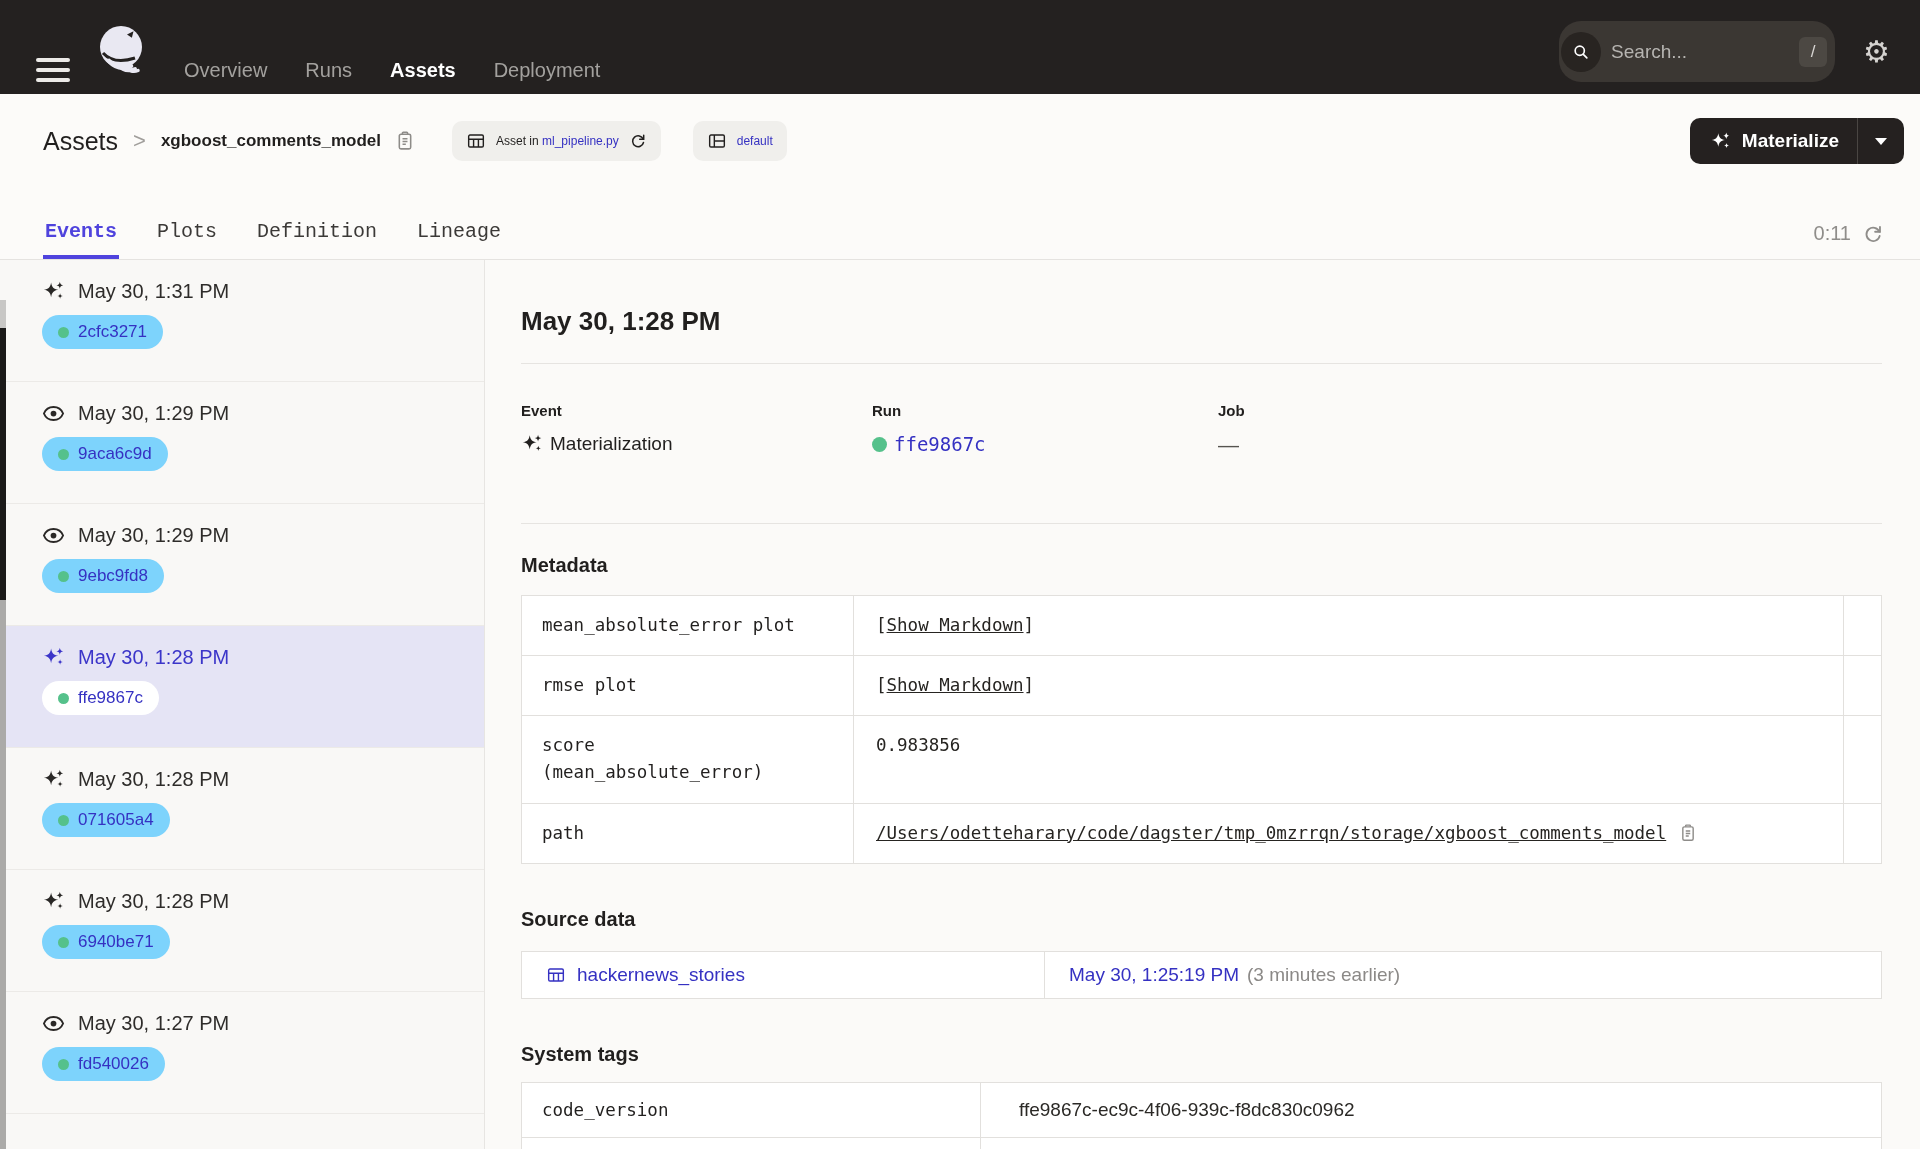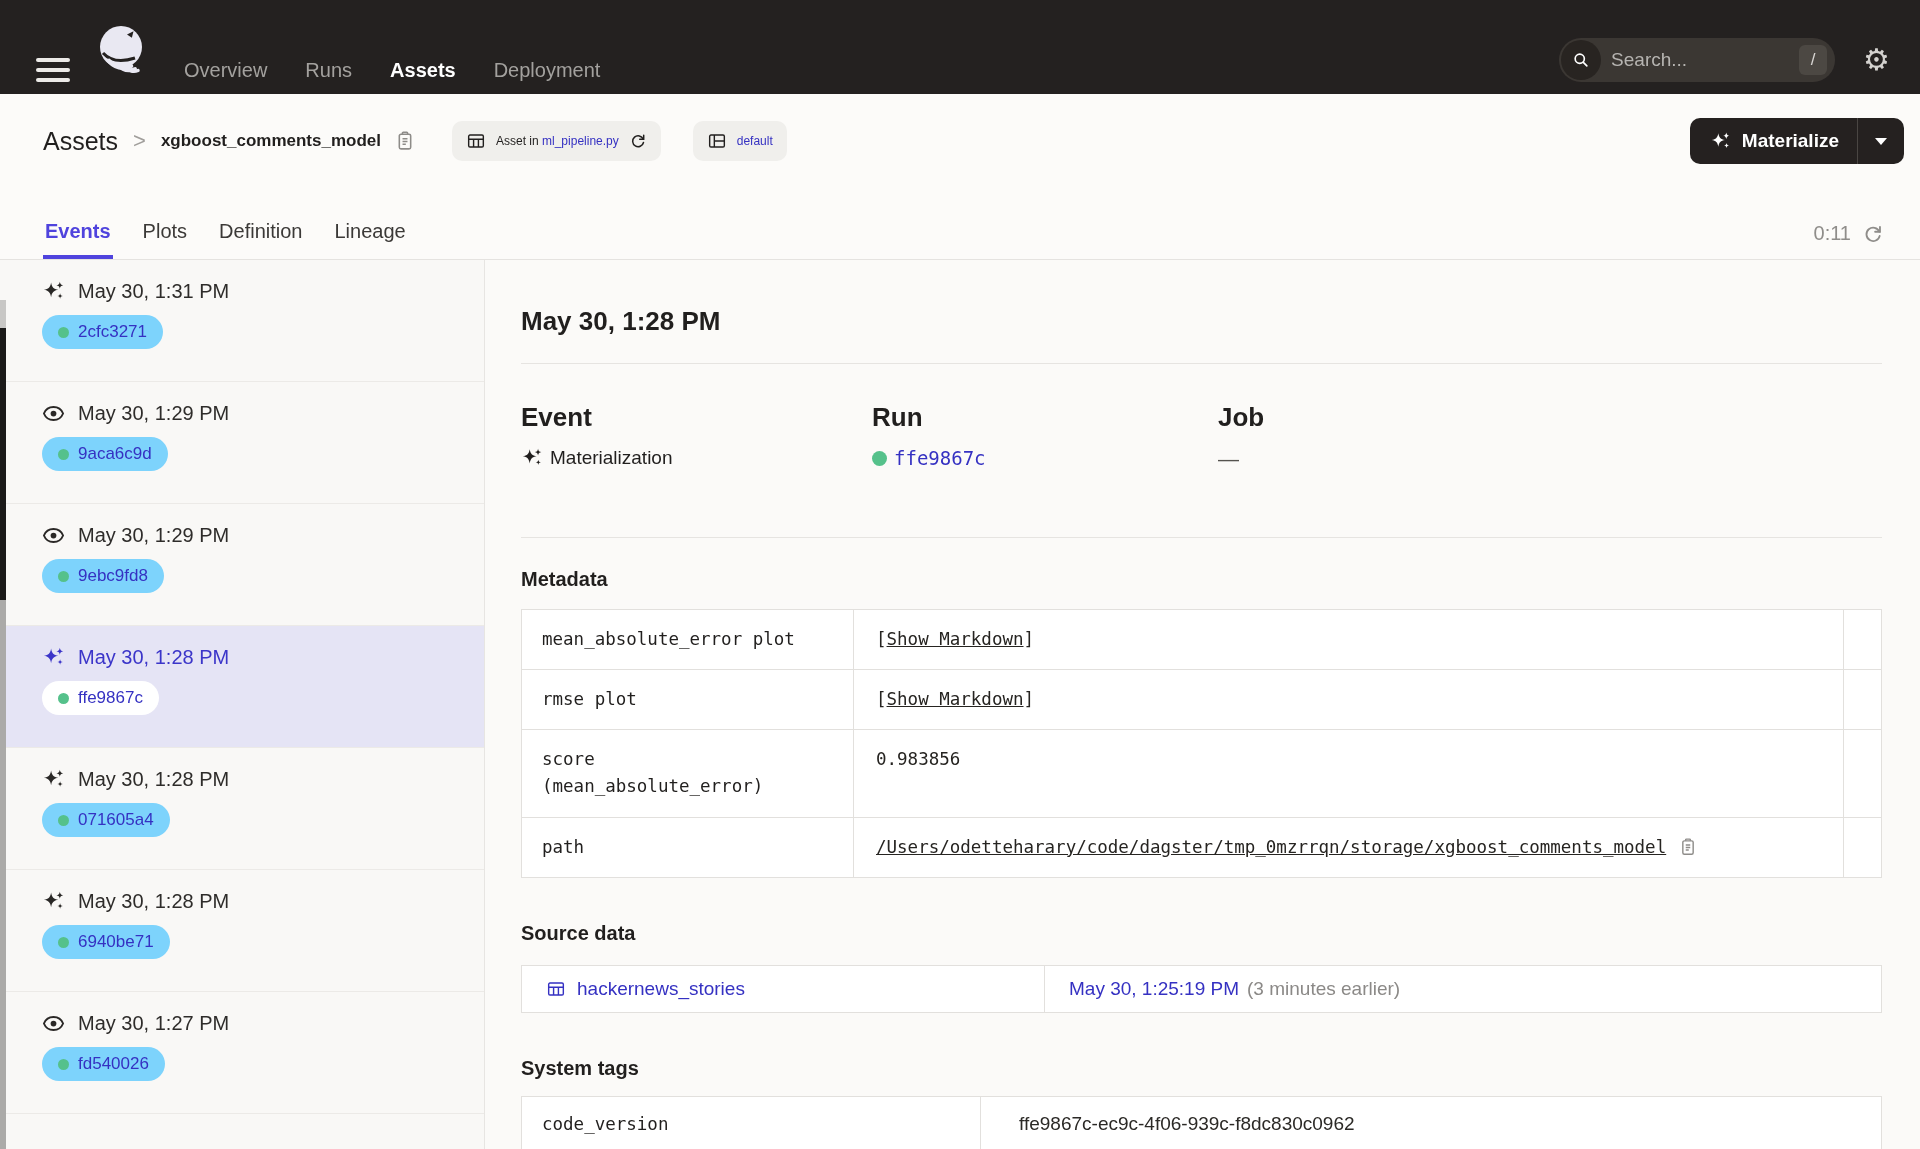--- a/index.html
+++ b/index.html
@@ -17,21 +17,21 @@
 
   
   .topnav{height:94px;background:var(--nav-bg);display:flex;align-items:flex-end;padding:12px 30px;}
   .hamburger{width:34px;display:flex;flex-direction:column;gap:6px;background:none;border:none;cursor:pointer;margin:0 24px 0 6px;}
   .hamburger span{display:block;height:4px;border-radius:2px;background:#ECEAE7;}
   .logo{margin-right:34px;cursor:pointer;flex:none;}
   .nav-menu{display:flex;gap:38px;font-size:20px;color:#A3A19E;}
   .nav-item{cursor:pointer;}
   .nav-item.active{color:#FFFFFF;font-weight:700;}
   .nav-right{margin-left:auto;display:flex;align-items:center;gap:28px;}
-  .search{width:276px;height:44px;background:#3B3733;border-radius:22px;display:flex;align-items:center;}
+  .search{width:276px;height:61px;background:#3B3733;border-radius:22px;display:flex;align-items:center;}
   .search-circle{width:40px;height:40px;border-radius:50%;background:#282421;display:flex;align-items:center;justify-content:center;color:#FFFFFF;margin:2px 10px 2px 2px;flex:none;}
   .search input{flex:1;min-width:0;background:transparent;border:none;outline:none;color:#E8E6E3;font-size:19px;font-family:"Liberation Sans",sans-serif;}
   .search input::placeholder{color:#B6B4B1;}
   .kbd{min-width:28px;height:30px;background:#4C4843;border-radius:6px;color:#D8D6D3;font-size:17px;display:flex;align-items:center;justify-content:center;margin-right:8px;padding:0 9px;}
   .gear{font-size:30px;color:#D4D2CF;line-height:1;cursor:pointer;}
 
   
   .page-header{background:#FCFBF9;border-bottom:1px solid #E5E3E0;height:166px;display:flex;flex-direction:column;justify-content:space-between;}
   .crumb-row{display:flex;align-items:center;margin:24px 16px 0 43px;}
   .crumb-root{font-size:25px;color:#211F1E;cursor:pointer;}
@@ -43,21 +43,21 @@
   .pill-link{color:var(--link);cursor:pointer;}
   .pill.asset-loc{margin-left:36px;}
   .pill.repo{margin-left:32px;}
   .reload-ic{color:#8E8C89;cursor:pointer;}
   .mat-btn{margin-left:auto;display:flex;height:46px;border-radius:10px;overflow:hidden;background:#252120;}
   .mat-main{display:flex;align-items:center;gap:11px;padding:0 18px 0 20px;font-size:19px;font-weight:600;color:#FFFFFF;background:transparent;border:none;border-right:1px solid #4A4643;cursor:pointer;font-family:inherit;}
   .mat-main .ic{color:#FFFFFF;}
   .mat-caret{width:46px;display:flex;align-items:center;justify-content:center;background:transparent;border:none;cursor:pointer;}
   .caret{width:0;height:0;border-left:6px solid transparent;border-right:6px solid transparent;border-top:7px solid #FFFFFF;}
   .tabs-row{display:flex;align-items:flex-end;justify-content:space-between;padding:0 36px 0 43px;}
-  .tabs{display:flex;gap:28px;}
+  .tabs{display:flex;gap:36px;font-family:Liberation Mono, monospace;}
   .tab{font-size:20px;color:#3B3937;padding:0 2px 16px;cursor:pointer;font-weight:500;}
   .tab.active{color:var(--accent);font-weight:700;border-bottom:4px solid var(--accent);padding-bottom:12px;}
   .timer{display:flex;align-items:center;gap:11px;color:#8F8D8A;font-size:20px;padding-bottom:14px;}
   .timer .ic{color:#8F8D8A;cursor:pointer;}
 
   
   .content{display:flex;height:889px;}
   .sidebar{width:485px;border-right:1px solid #E7E5E2;background:#F9F8F6;overflow:hidden;}
   .event-item{height:122px;border-bottom:1px solid #ECEAE7;padding:20px 0 0 42px;cursor:pointer;}
   .event-item.selected{background:var(--selected-bg);}
@@ -72,21 +72,21 @@
 
   .detail{flex:1;padding:0 38px 0 36px;background:#FBFAF8;overflow:hidden;}
   .detail h1{font-size:26px;font-weight:700;color:#211F1E;margin-top:46px;}
   hr.rule{border:none;border-top:1px solid #E6E4E1;}
   .rule1{margin-top:26px;}
   .rule2{margin-top:66px;}
   .summary{display:flex;margin-top:38px;}
   .sum-col{width:351px;}
   .sum-col.c2{width:346px;}
   .sum-col.c3{flex:1;}
-  .sum-label{font-size:26px;font-weight:700;color:#211F1E;}
+  .sum-label{font-size:15px;font-weight:700;color:#211F1E;}
   .sum-val{margin-top:14px;display:flex;align-items:center;gap:7px;font-size:19px;color:#211F1E;}
   .sum-val .ic{color:#211F1E;}
   .run-link{font-size:19px;color:var(--link);cursor:pointer;}
   .dot{width:15px;height:15px;border-radius:50%;background:var(--green);flex:none;}
   .dash{color:#55534F;font-size:21px;}
   .detail h2{font-size:20px;font-weight:700;color:#211F1E;}
   .h-meta{margin-top:30px;}
   .h-src{margin-top:44px;}
   .h-sys{margin-top:44px;}
   table{border-collapse:collapse;width:100%;background:#FFFFFF;}

